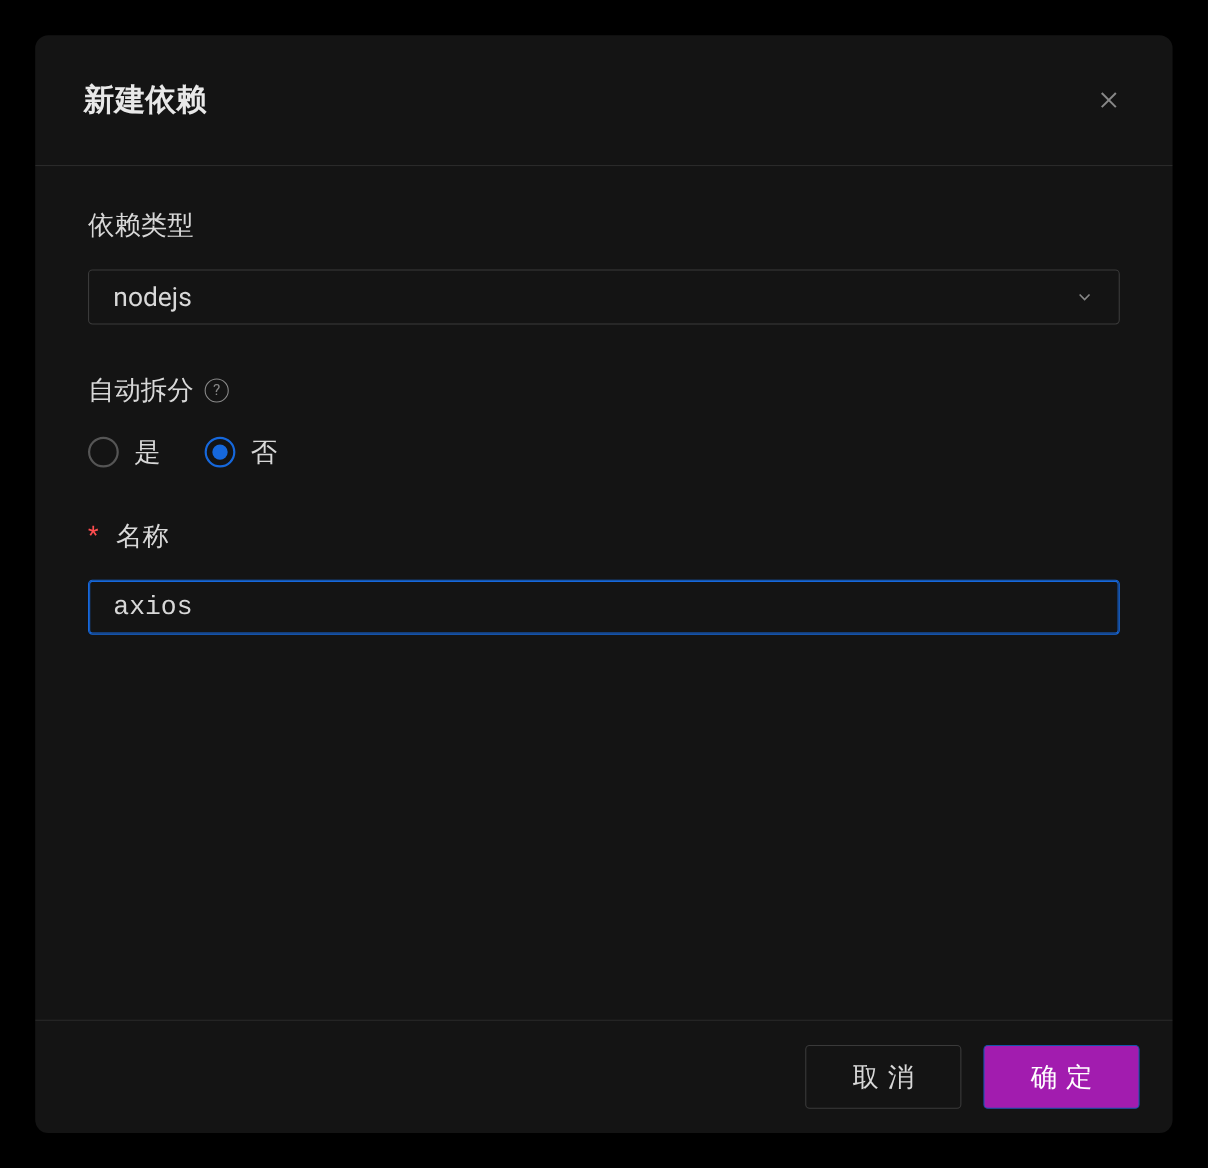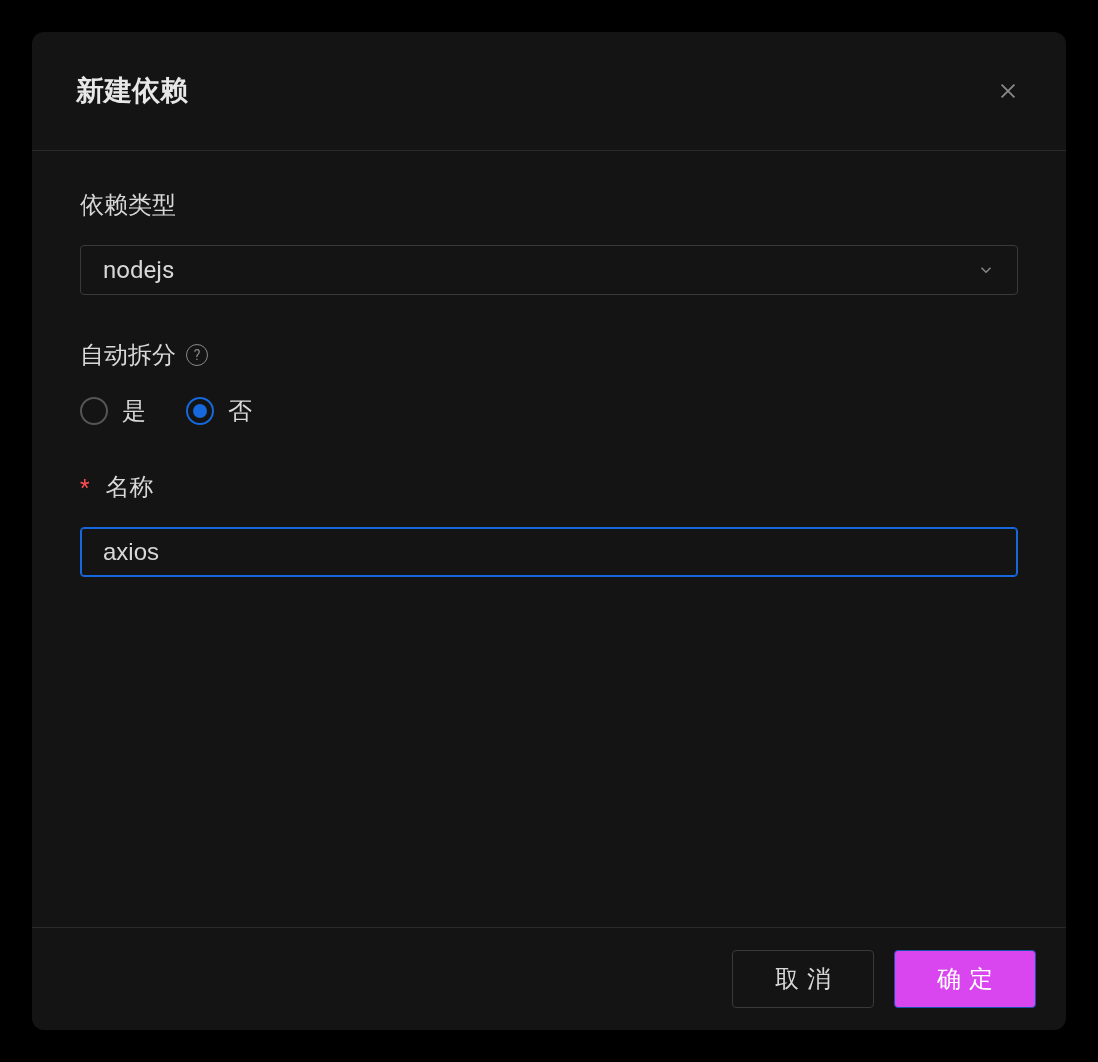--- a/index.html
+++ b/index.html
@@ -87,21 +87,21 @@
     justify-content: space-between;
   }
   .select-wrap { cursor: pointer; }
   .chevron {
     width: 18px;
     height: 18px;
     color: #888;
   }
   .text-input {
     outline: none;
-    font-family: Liberation Sans, sans-serif;
+    font-family: Liberation Mono, monospace;
   }
   .text-input.focused {
     border-color: #1668dc;
     box-shadow: 0 0 0 1px #1668dc inset;
   }
   .text-input::placeholder { color: #5a5a5a; }
   .radio-group {
     display: flex;
     gap: 40px;
     align-items: center;
@@ -153,21 +153,21 @@
     justify-content: center;
     letter-spacing: 8px;
     text-indent: 8px;
   }
   .btn-default {
     background: #141414;
     border: 1px solid #3a3a3a;
     color: #d8d8d8;
   }
   .btn-primary {
-    background: #d946ef;
+    background: #a21caf;
     border: 1px solid #1554ad;
     color: #fff;
   }
 </style>
 </head>
 <body>
 
 <div class="dialog">
 
   <div class="dialog-header">

